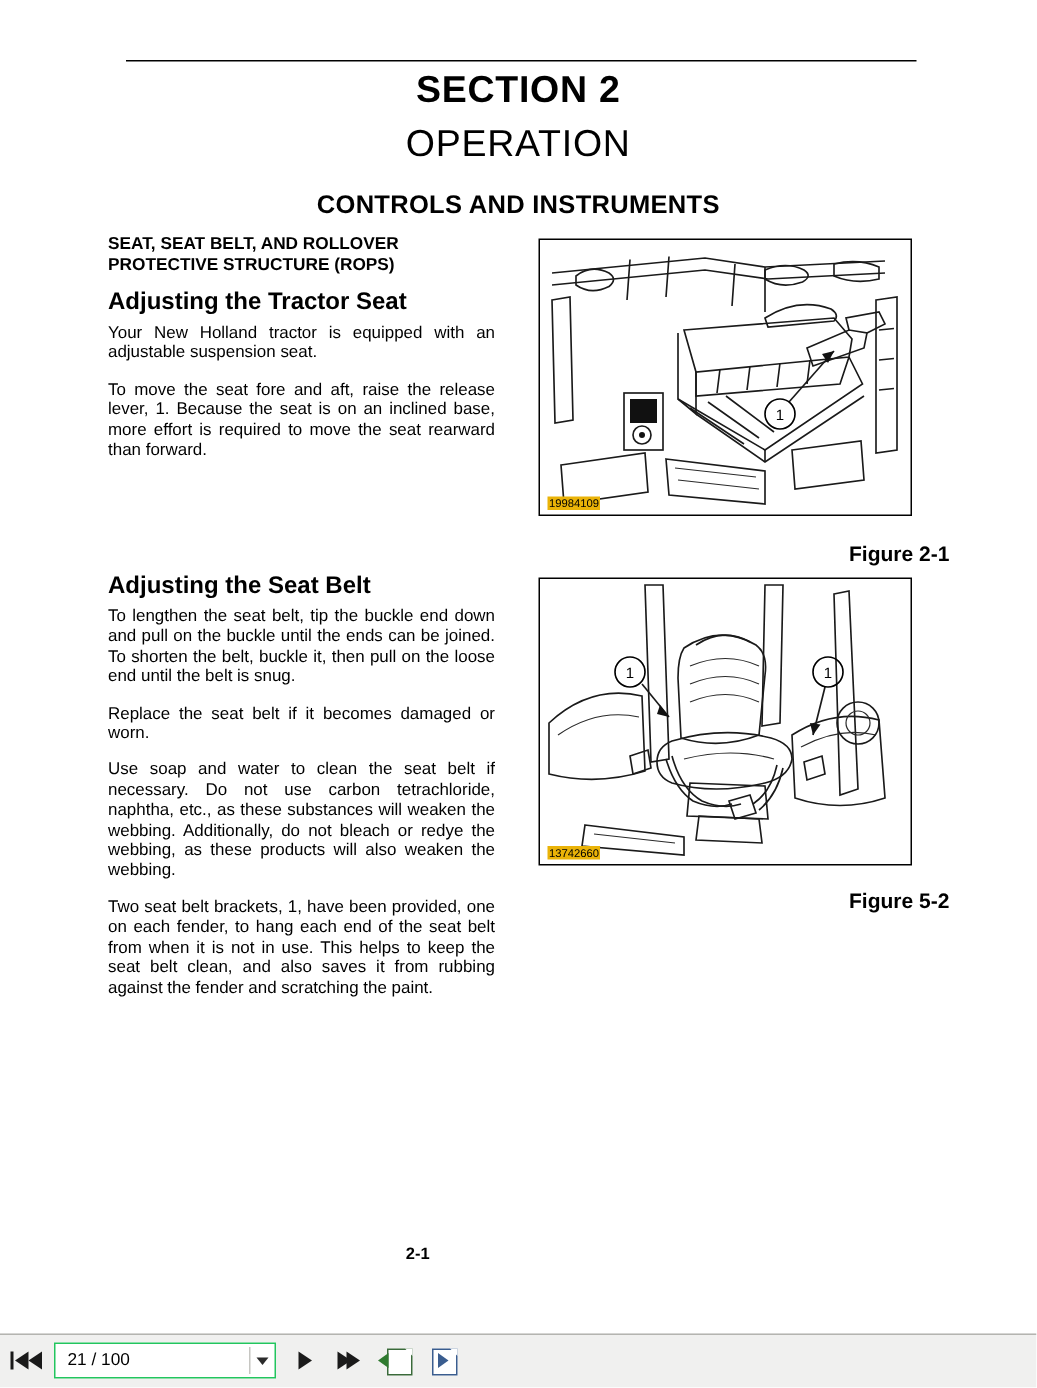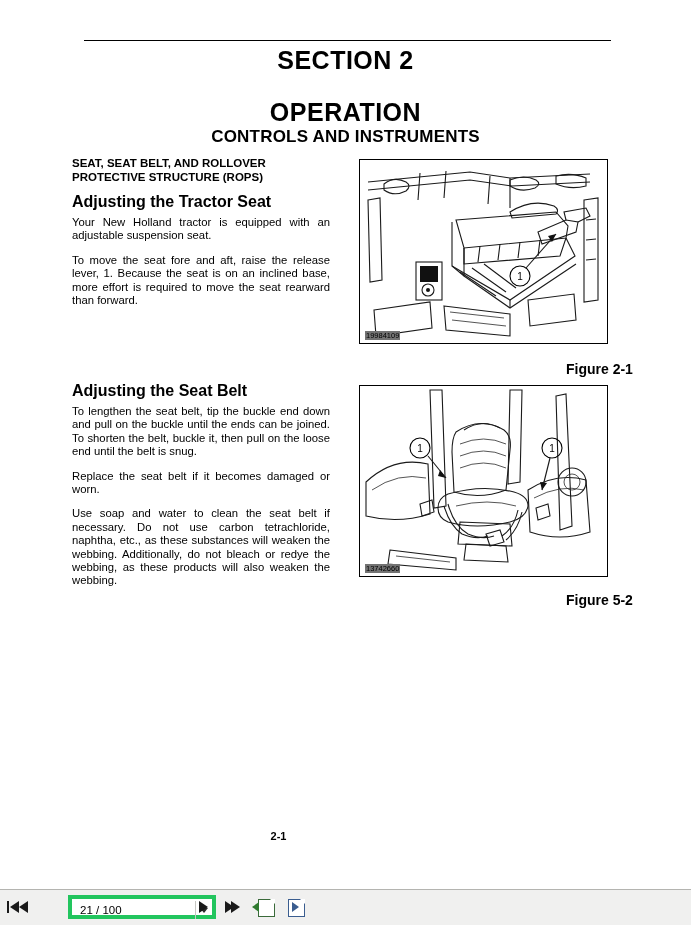--- a/index.html
+++ b/index.html
@@ -46,25 +46,25 @@
     width: 691px;
     text-align: center;
     font-size: 25px;
     font-weight: bold;
     letter-spacing: 0.5px;
   }
 
   .operation-title {
     position: absolute;
     left: 0;
-    top: 98px;
+    top: 82px;
     width: 691px;
     text-align: center;
     font-size: 25px;
-    font-weight: bold;
+    font-weight: normal;
     letter-spacing: 0.5px;
   }
 
   .controls-title {
     position: absolute;
     left: 0;
     top: 127px;
     width: 691px;
     text-align: center;
     font-size: 17px;
@@ -128,21 +128,21 @@
 
   #cap1 { left: 566px; top: 361px; }
   #cap2 { left: 566px; top: 592px; }
 
   .fig-id {
     position: absolute;
     left: 5px;
     bottom: 3px;
     font-size: 7.5px;
     color: #000;
-    background: #737373;
+    background: #eab308;
     padding: 0 1px;
   }
 
   .page-number {
     position: absolute;
     left: 0;
     top: 830px;
     width: 557px;
     text-align: center;
     font-size: 11px;
@@ -190,28 +190,27 @@
     background: #1a1a1a;
   }
 
   .page-select {
     position: absolute;
     left: 36px;
     top: 5px;
     width: 148px;
     height: 24px;
     background: #ffffff;
-    border: 4px solid #22c55e;
+    border: 1px solid #22c55e;
     box-sizing: border-box;
     font-size: 11.5px;
     font-family: "Liberation Sans", sans-serif;
     padding-left: 8px;
     line-height: 22px;
     color: #000;
-    margin-left: 32px;
   }
   .page-select .arrow {
     position: absolute;
     right: 4px;
     top: 9px;
     width: 0; height: 0;
     border-left: 4px solid transparent;
     border-right: 4px solid transparent;
     border-top: 5px solid #2b2b2b;
   }
@@ -296,20 +295,21 @@
       <div class="subheading">Adjusting the Tractor Seat</div>
       <p class="body">Your New Holland tractor is equipped with an adjustable suspension seat.</p>
       <p class="body">To move the seat fore and aft, raise the release lever, 1. Because the seat is on an inclined base, more effort is required to move the seat rearward than forward.</p>
     </div>
 
     <div class="block2">
       <div class="subheading">Adjusting the Seat Belt</div>
       <p class="body">To lengthen the seat belt, tip the buckle end down and pull on the buckle until the ends can be joined. To shorten the belt, buckle it, then pull on the loose end until the belt is snug.</p>
       <p class="body">Replace the seat belt if it becomes damaged or worn.</p>
       <p class="body">Use soap and water to clean the seat belt if necessary. Do not use carbon tetrachloride, naphtha, etc., as these substances will weaken the webbing. Additionally, do not bleach or redye the webbing, as these products will also weaken the webbing.</p>
+      <p class="body">Two seat belt brackets, 1, have been provided, one on each fender, to hang each end of the seat belt from when it is not in use. This helps to keep the seat belt clean, and also saves it from rubbing against the fender and scratching the paint.</p>
     </div>
 
     <div class="figure-box" id="fig1">
       <svg width="245" height="181" viewBox="0 0 245 181" xmlns="http://www.w3.org/2000/svg">
         <rect x="0" y="0" width="245" height="181" fill="#ffffff"></rect>
 
         <path class="ln" d="M8 22 L110 12 L150 18 L230 14"></path>
         <path class="ln" d="M8 30 L110 20 L152 26 L230 22"></path>
         <path class="ln" d="M60 13 L58 40 M86 11 L84 38"></path>
         <path class="ln" d="M130 16 L128 44 M150 18 L150 48"></path>

